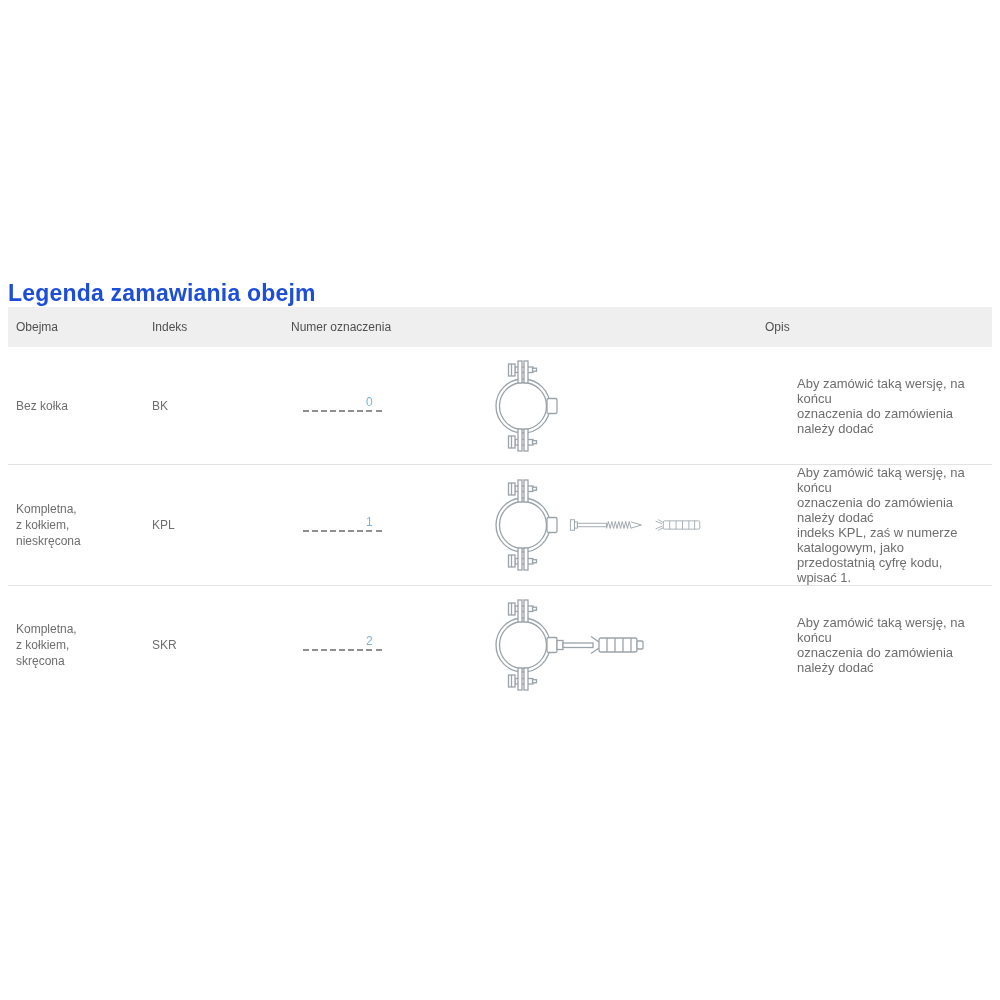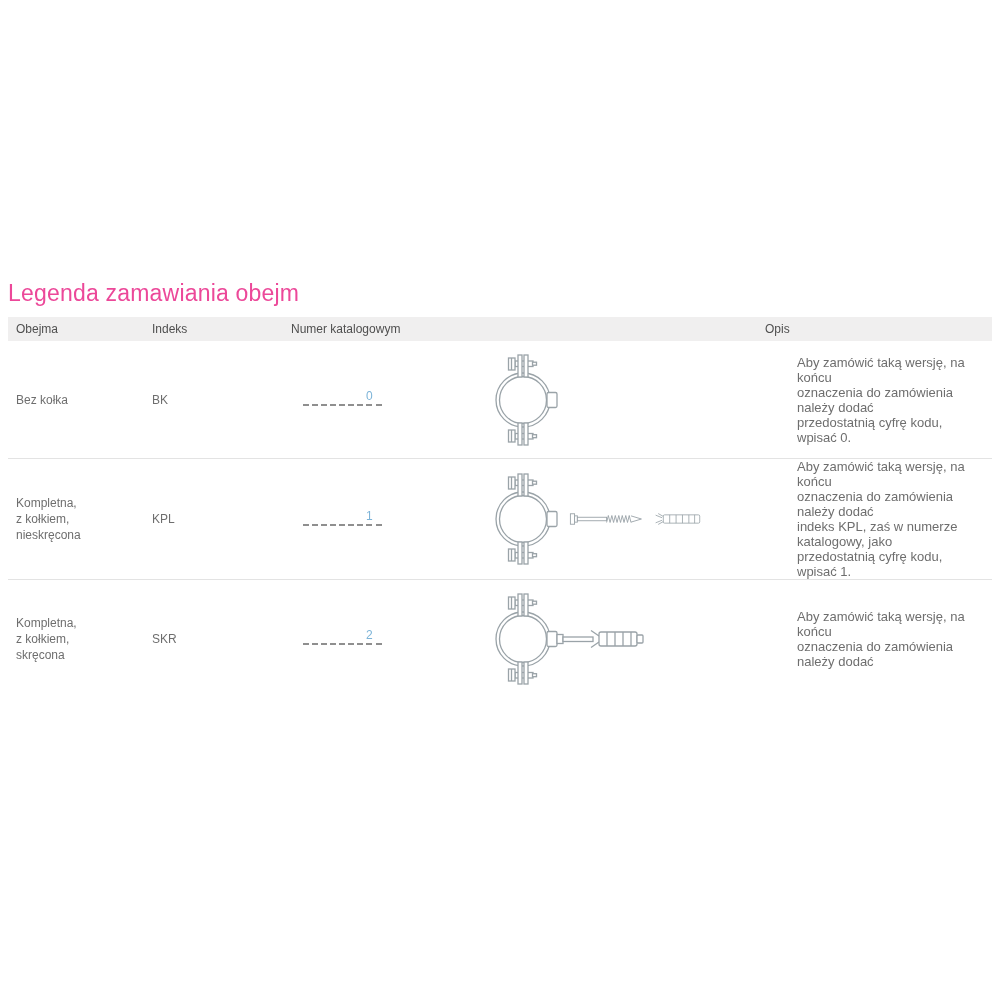--- a/index.html
+++ b/index.html
@@ -1,20 +1,20 @@
 <!DOCTYPE html>
 <html><head>
 <meta charset="utf-8">
 <style>
   html,body{margin:0;padding:0;background:#fff;}
   body{width:1000px;height:1000px;font-family:"Liberation Sans","DejaVu Sans",sans-serif;-webkit-font-smoothing:antialiased;}
   .spacer{height:270px;}
-  .title{font-size:23px;font-weight:400;color:#ec4899;margin:10px 0 10px 8px;letter-spacing:.2px;}
+  .title{font-size:23px;font-weight:700;color:#1d4ed8;margin:10px 0 0 8px;letter-spacing:.2px;}
   .table{margin:0 8px;}
-  .thead{display:grid;grid-template-columns:140px 140px 140px 330px 1fr;align-items:center;height:24px;background:#f0efef;font-size:12px;color:#4f4f4f;}
+  .thead{display:grid;grid-template-columns:140px 140px 140px 330px 1fr;align-items:center;height:40px;background:#f0efef;font-size:12px;color:#4f4f4f;}
   .row{display:grid;grid-template-columns:140px 140px 140px 330px 1fr;align-items:center;min-height:117px;}
   .row + .row{border-top:1px solid #e3e3e3;}
   .c1{padding-left:8px;}
   .c2{padding-left:4px;}
   .c3{padding-left:3px;}
   .c5{padding-left:7px;}
   .cell{font-size:12px;color:#6e6e6e;}
   .line{line-height:16px;}
   .line:empty{display:none;}
   .mask{display:inline-flex;align-items:flex-end;margin-left:12px;}
@@ -31,21 +31,21 @@
 
 <div class="spacer"></div>
 
 <h1 class="title">Legenda zamawiania obejm</h1>
 
 <div class="table">
 
   <div class="thead">
     <div class="c1">Obejma</div>
     <div class="c2">Indeks</div>
-    <div class="c3">Numer katalogowym</div>
+    <div class="c3">Numer oznaczenia</div>
     <div class="c4"></div>
     <div class="c5">Opis</div>
   </div>
 
   <div class="row">
     <div class="cell c1">
       <div class="line">Bez kołka</div>
 
     </div>
     <div class="cell c2">BK</div>
@@ -83,21 +83,20 @@
           <rect x="23.5" y="83" width="6.5" height="12" fill="#fff"></rect>
             <line x1="26.5" y1="83" x2="26.5" y2="95"></line>
           <rect x="62" y="45.5" width="10" height="15" rx="1.5" fill="#fff"></rect>
         </g>
       </svg>
     </div>
     <div class="cell c5">
       <div class="desc">
         <div>Aby zamówić taką wersję, na końcu</div>
         <div>oznaczenia do zamówienia należy dodać</div>
-        <div>przedostatnią cyfrę kodu, wpisać 0.</div>
       </div>
     </div>
   </div>
 
   <div class="row">
     <div class="cell c1">
       <div class="line">Kompletna,</div>
       <div class="line">z kołkiem,</div>
       <div class="line">nieskręcona</div>
     </div>
@@ -154,21 +153,21 @@
           <path d="M1 7 L11 11 M1 19 L11 15 M5 4.5 L14 9.5 M5 21.5 L14 16.5"></path>
           <rect x="13" y="6.5" width="57" height="13" rx="2" fill="#fff"></rect>
           <path d="M23 6.5 V19.5 M33 6.5 V19.5 M43 6.5 V19.5 M53 6.5 V19.5 M62 6.5 V19.5"></path>
         </g>
       </svg>
     </div>
     <div class="cell c5">
       <div class="desc">
         <div>Aby zamówić taką wersję, na końcu</div>
         <div>oznaczenia do zamówienia należy dodać</div>
-        <div>indeks KPL, zaś w numerze katalogowy, jako</div>
+        <div>indeks KPL, zaś w numerze katalogowym, jako</div>
         <div>przedostatnią cyfrę kodu, wpisać 1.</div>
       </div>
     </div>
   </div>
 
   <div class="row">
     <div class="cell c1">
       <div class="line">Kompletna,</div>
       <div class="line">z kołkiem,</div>
       <div class="line">skręcona</div>

